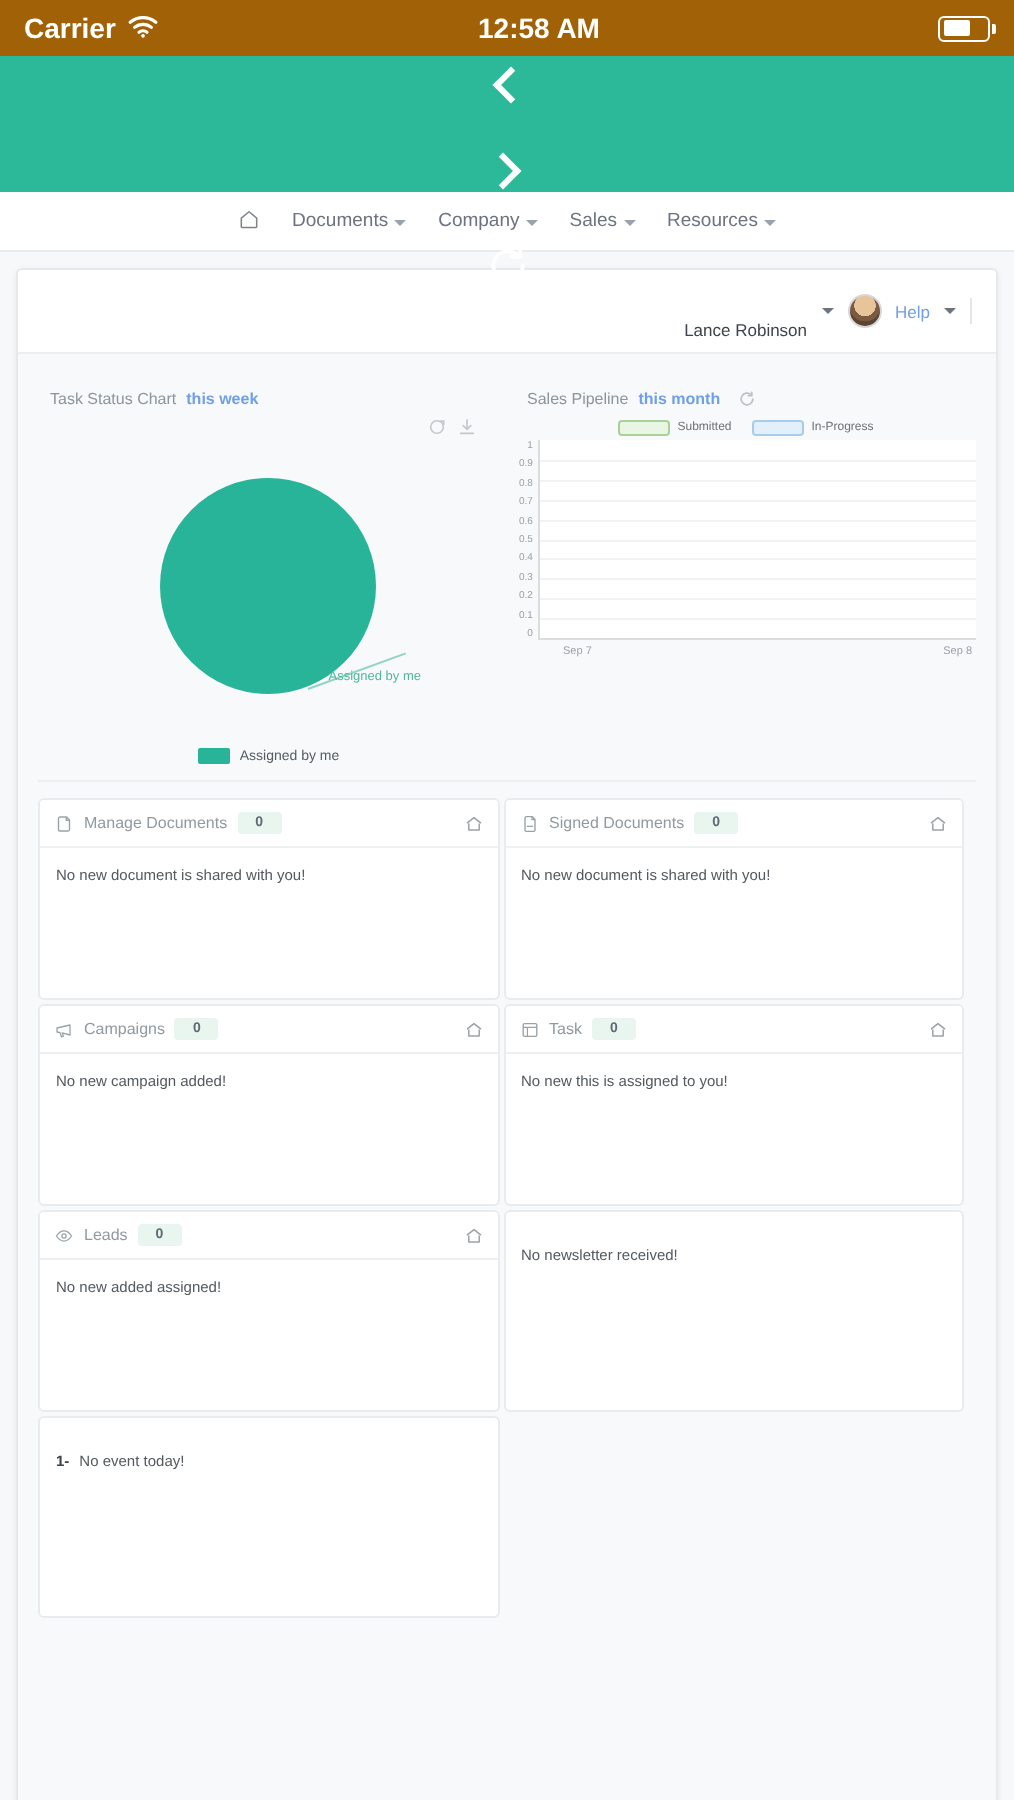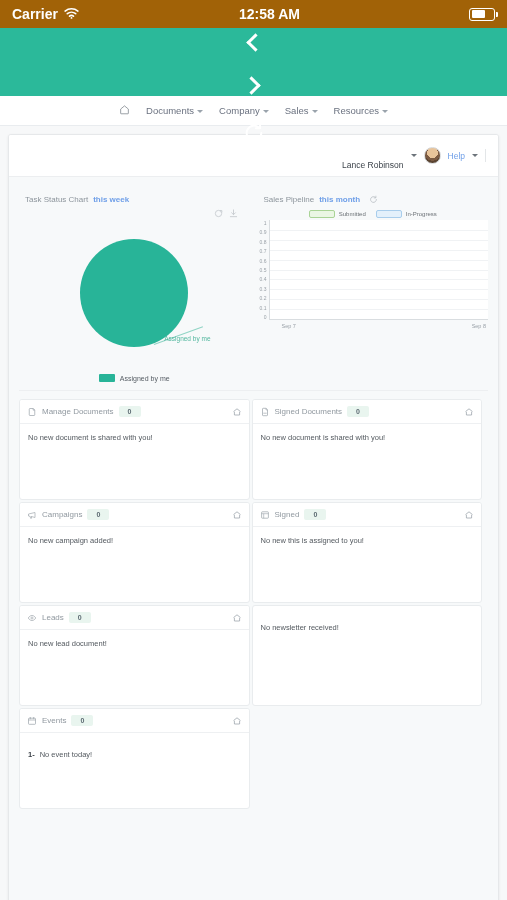--- a/index.html
+++ b/index.html
@@ -377,21 +377,21 @@
       </div>
 
       <div class="card">
         <div class="card-head">
           <span class="card-icon">
             <svg viewBox="0 0 20 20" fill="none">
               <rect x="3.2" y="3.6" width="13.6" height="12.8" rx="1.4" stroke="#9aa2a9" stroke-width="1.4"></rect>
               <path d="M3.2 7.4h13.6M7.4 7.4v9" stroke="#9aa2a9" stroke-width="1.2"></path>
             </svg>
           </span>
-          <span class="card-title">Signed</span>
+          <span class="card-title">Task</span>
           <span class="badge">0</span>
           <span class="pin">
             <svg viewBox="0 0 20 20" fill="none">
               <path d="M3 9.2 10 3.6l7 5.6" stroke="#9aa2a9" stroke-width="1.5" stroke-linejoin="round"></path>
               <path d="M4.8 9.6V16h10.4V9.6" stroke="#9aa2a9" stroke-width="1.5" stroke-linejoin="round"></path>
             </svg>
           </span>
         </div>
         <div class="card-body">No new this is assigned to you!</div>
       </div>
@@ -407,45 +407,28 @@
           </span>
           <span class="card-title">Leads</span>
           <span class="badge">0</span>
           <span class="pin">
             <svg viewBox="0 0 20 20" fill="none">
               <path d="M3 9.2 10 3.6l7 5.6" stroke="#9aa2a9" stroke-width="1.5" stroke-linejoin="round"></path>
               <path d="M4.8 9.6V16h10.4V9.6" stroke="#9aa2a9" stroke-width="1.5" stroke-linejoin="round"></path>
             </svg>
           </span>
         </div>
-        <div class="card-body">No new lead document!</div>
+        <div class="card-body">No new added assigned!</div>
       </div>
 
       <div class="card">
         <div class="card-body" style="padding-top:17px">No newsletter received!</div>
       </div>
 
       <div class="card">
-        <div class="card-head">
-          <span class="card-icon">
-            <svg viewBox="0 0 20 20" fill="none">
-              <rect x="3" y="4.4" width="14" height="12.2" rx="1.4" stroke="#9aa2a9" stroke-width="1.4"></rect>
-              <path d="M3 8h14" stroke="#9aa2a9" stroke-width="1.3"></path>
-              <path d="M6.6 2.8v2.8M13.4 2.8v2.8" stroke="#9aa2a9" stroke-width="1.4" stroke-linecap="round"></path>
-            </svg>
-          </span>
-          <span class="card-title">Events</span>
-          <span class="badge">0</span>
-          <span class="pin">
-            <svg viewBox="0 0 20 20" fill="none">
-              <path d="M3 9.2 10 3.6l7 5.6" stroke="#9aa2a9" stroke-width="1.5" stroke-linejoin="round"></path>
-              <path d="M4.8 9.6V16h10.4V9.6" stroke="#9aa2a9" stroke-width="1.5" stroke-linejoin="round"></path>
-            </svg>
-          </span>
-        </div>
         <div class="card-body" style="padding-top:17px">
           <div class="evt">
             <span class="evt-num">1-</span>
             <span>No event today!</span>
           </div>
         </div>
       </div>
 
     </div>
   </div>

